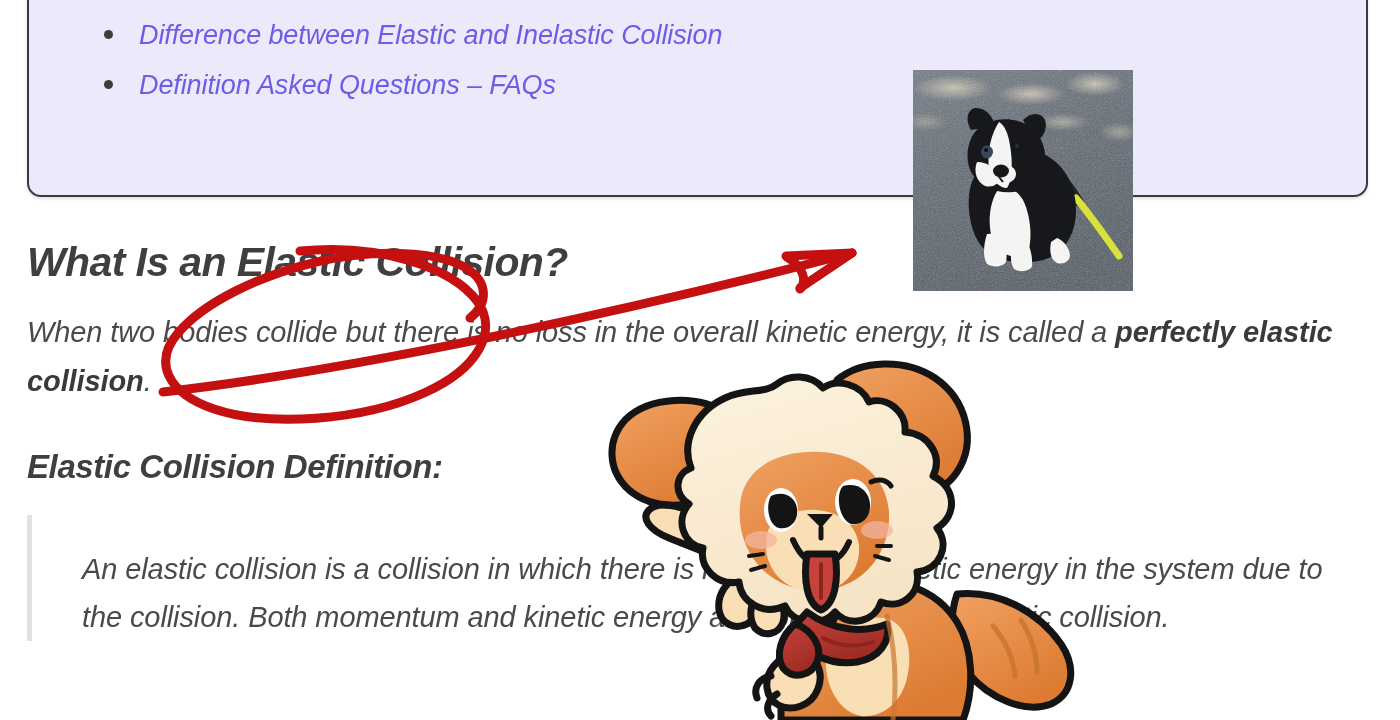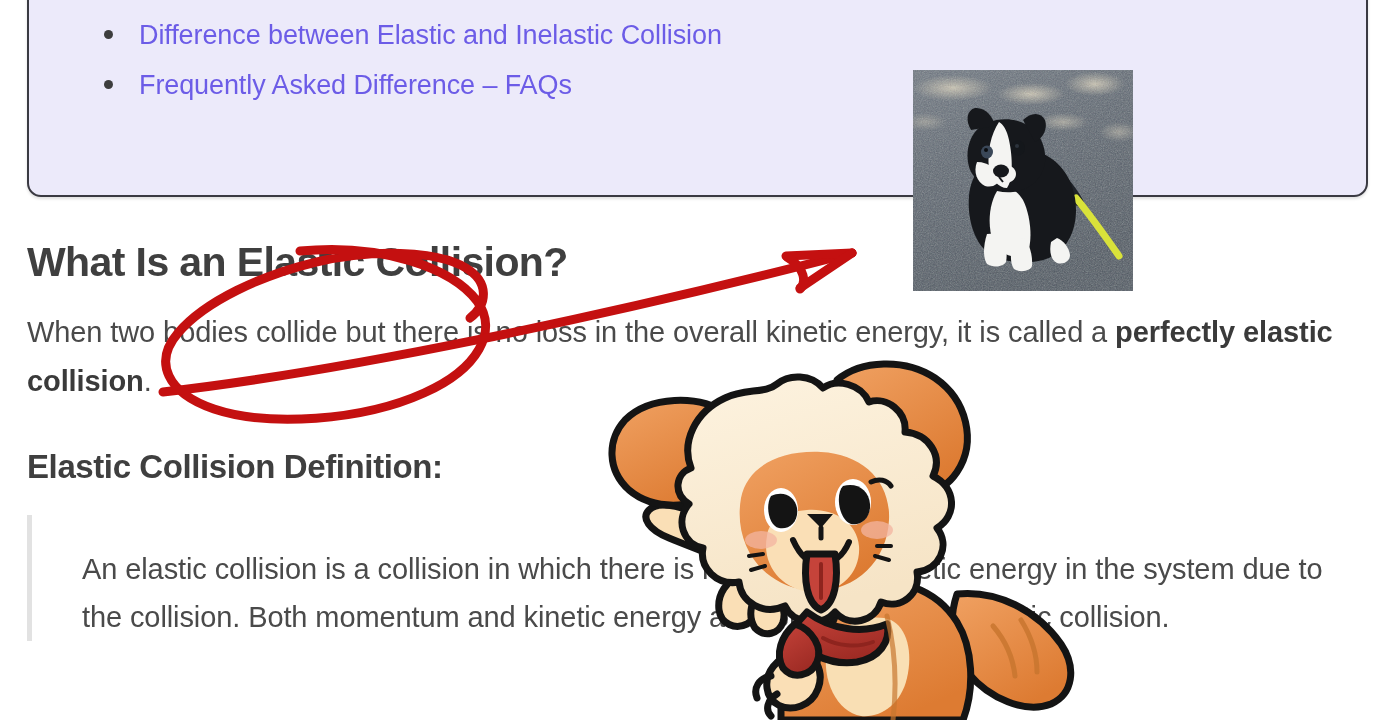--- a/index.html
+++ b/index.html
@@ -15,20 +15,21 @@
     font-family: "Liberation Sans", sans-serif;
     -webkit-font-smoothing: antialiased;
   }
 
   #page {
     position: absolute;
     inset: 0;
     width: 1400px;
     height: 720px;
     background: #ffffff;
+    font-style: italic;
   }
 
   
   #toc-box {
     position: absolute;
     left: 27px;
     top: -120px;
     width: 1341px;
     height: 317px;
     box-sizing: border-box;
@@ -156,21 +157,21 @@
 <div id="page">
 
   <div id="toc-box">
     <ul id="toc-list">
       <li class="toc-item">
         <span class="toc-bullet"></span>
         <span class="toc-link">Difference between Elastic and Inelastic Collision</span>
       </li>
       <li class="toc-item">
         <span class="toc-bullet"></span>
-        <span class="toc-link">Frequently Asked Difference – FAQs</span>
+        <span class="toc-link">Definition Asked Questions – FAQs</span>
       </li>
     </ul>
   </div>
 
   <div id="dog-photo">
     <svg width="220" height="221" viewBox="0 0 220 221" xmlns="http://www.w3.org/2000/svg">
       <defs>
         <linearGradient id="asphaltGrad" x1="0" y1="0" x2="0.35" y2="1">
           <stop offset="0%" stop-color="#6e7781"></stop>
           <stop offset="45%" stop-color="#5c656f"></stop>

